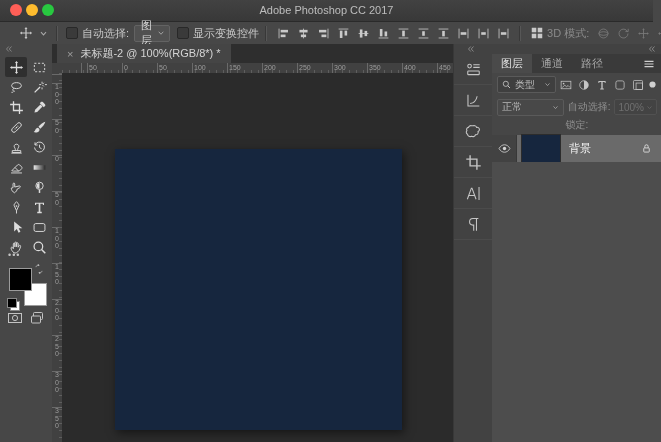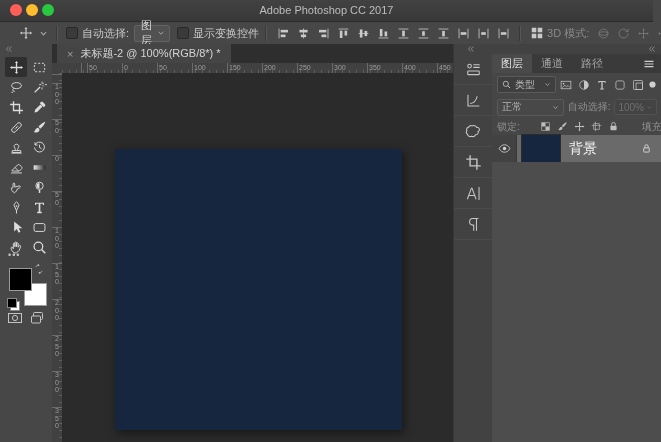--- a/index.html
+++ b/index.html
@@ -81,38 +81,38 @@
   .strip-cell{width:38px;height:30px;display:flex;align-items:center;justify-content:center;
               border-bottom:1px solid #4b4b4b;color:#c6c6c6;}
   .panel{position:absolute;top:10px;left:38px;right:0;bottom:0;background:#4d4d4d;display:flex;flex-direction:column;}
   .panel-tabs{height:19px;background:#3a3a3a;display:flex;align-items:stretch;flex:0 0 auto;}
   .panel-tab{display:flex;align-items:center;padding:0 9px;font-size:11px;color:#a6a6a6;}
   .panel-tab.active{background:#4a4a4a;color:#e3e3e3;}
   .panel-menu{margin-left:auto;margin-right:7px;align-self:center;color:#cfcfcf;}
   .prow{display:flex;align-items:center;padding:0 5px;flex:0 0 auto;background:#464646;}
   .prow.filter{height:23px;gap:3px;}
   .prow.blend{height:22px;gap:4px;}
-  .prow.lockr{height:17px;gap:19px;}
+  .prow.lockr{height:17px;gap:19px;flex-direction:column;}
   .mini-select{height:15px;background:#3f3f3f;border:1px solid #5a5a5a;border-radius:2px;display:flex;
                align-items:center;gap:4px;padding:0 4px;font-size:10px;color:#b9b9b9;}
   .mini-select.wide{width:72px;background:#484848;}
   .mini-select .grow{flex:1;}
   .plabel{font-size:10px;color:#909090;white-space:nowrap;}
   .pvalue{height:14px;border:1px solid #515151;border-radius:2px;background:#434343;color:#707070;
           font-size:10px;display:flex;align-items:center;padding:0 3px;gap:2px;}
   .f-icon{width:14px;height:14px;color:#c6c6c6;}
   .l-icon{width:13px;height:13px;color:#bdbdbd;}
   .toggle-dot{margin-left:auto;color:#d0d0d0;}
   .layer-row{height:27px;display:flex;align-items:stretch;flex:0 0 auto;background:#464646;}
   .eye-cell{width:24px;display:flex;align-items:center;justify-content:center;background:#424242;
             border-right:1px solid #383838;color:#d4d4d4;flex:0 0 auto;}
   .layer-body{flex:1;display:flex;align-items:center;}
   .layer-body.selected{background:#6a6a6a;}
   .layer-thumb{width:38px;height:27px;margin:0 8px 0 4px;border:1px solid #2c2c2c;flex:0 0 auto;}
-  .layer-name{font-size:14px;color:#f2f2f2;}
+  .layer-name{font-size:11px;color:#f2f2f2;}
   .layer-lock{margin-left:auto;margin-right:10px;color:#e6e6e6;}
   .panel-rest{flex:1;background:#4d4d4d;}
 </style>
 </head>
 <body>
 
 <div id="app">
 
   <div class="titlebar">
     <span class="traffic" style="left: 10px; background: rgb(255, 95, 87);"></span>

